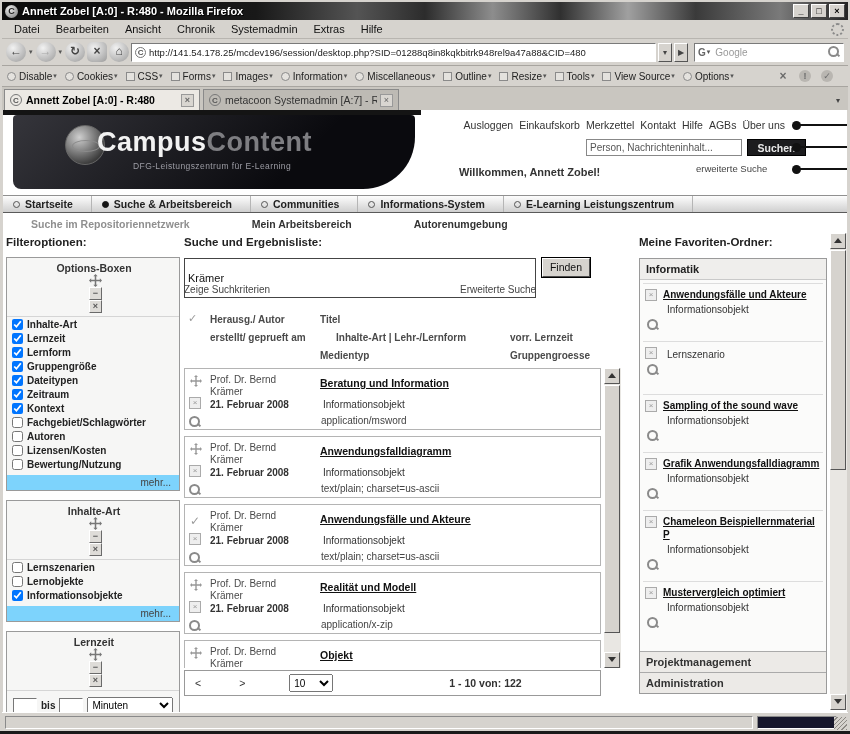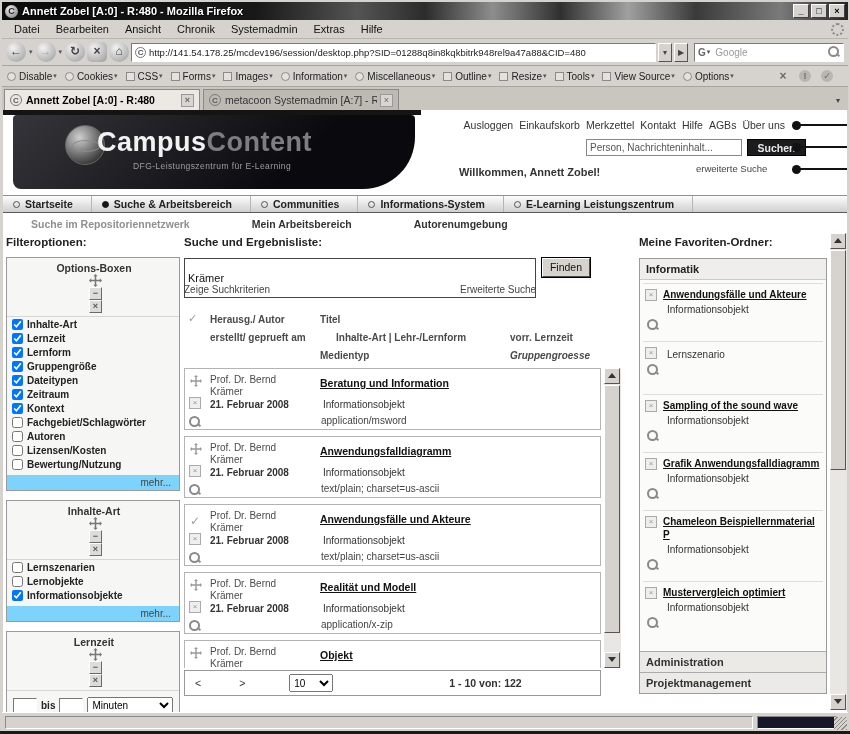--- a/index.html
+++ b/index.html
@@ -530,21 +530,21 @@
         <span class="erw2">Erweiterte Suche</span>
       </div>
 
       <span class="rhdr rhdr-check" style="left:4px;top:76px;">✓</span>
       <span class="rhdr" style="left:26px;top:78px;">Herausg./ Autor</span>
       <span class="rhdr" style="left:136px;top:78px;">Titel</span>
       <span class="rhdr" style="left:26px;top:96px;">erstellt/ geprueft am</span>
       <span class="rhdr" style="left:152px;top:96px;">Inhalte-Art | Lehr-/Lernform</span>
       <span class="rhdr" style="left:326px;top:96px;">vorr. Lernzeit</span>
       <span class="rhdr" style="left:136px;top:114px;">Medientyp</span>
-      <span class="rhdr" style="left:326px;top:114px;font-style:italic;">Gruppengroesse</span>
+      <span class="rhdr" style="left:326px;top:114px;">Gruppengroesse</span>
 
       <div class="rows-wrap">
         <div class="rrow" data-icon="move">
           <span class="rr-ico1"><span class="mv-glyph"><svg class="mv" width="12" height="12" viewBox="0 0 12 12">
                   <path d="M6 0 L8 2 H6.7 V5.3 H10 V4 L12 6 L10 8 V6.7 H6.7 V10 H8 L6 12 L4 10 H5.3 V6.7 H2 V8 L0 6 L2 4 V5.3 H5.3 V2 H4 Z" fill="#999"></path>
                 </svg></span></span>
           <span class="rr-ico2 xbox">×</span>
           <span class="rr-ico3 mag"></span>
           <div class="rr-author">Prof. Dr. Bernd Krämer</div>
           <div class="rr-date">21. Februar 2008</div>
@@ -652,22 +652,22 @@
           <span class="mag"></span>
         </div>
         <div class="fav-item">
           <span class="xbox">×</span>
           <div class="fav-title">Mustervergleich optimiert</div>
           <div class="fav-type">Informationsobjekt</div>
           <span class="mag"></span>
         </div>
 
         <div class="fav-spacer"></div>
+        <div class="fav-foot">Projektmanagement</div>
         <div class="fav-foot">Administration</div>
-        <div class="fav-foot">Projektmanagement</div>
       </div>
     </div>
 
     <div class="content-sb sb">
       <div class="sb-btn" style="top:0;">
           <div class="tri-up"></div>
         </div>
       <div class="sb-thumb" style="top:17px;height:220px;"></div>
       <div class="sb-btn" style="top:461px;">
           <div class="tri-down"></div>

